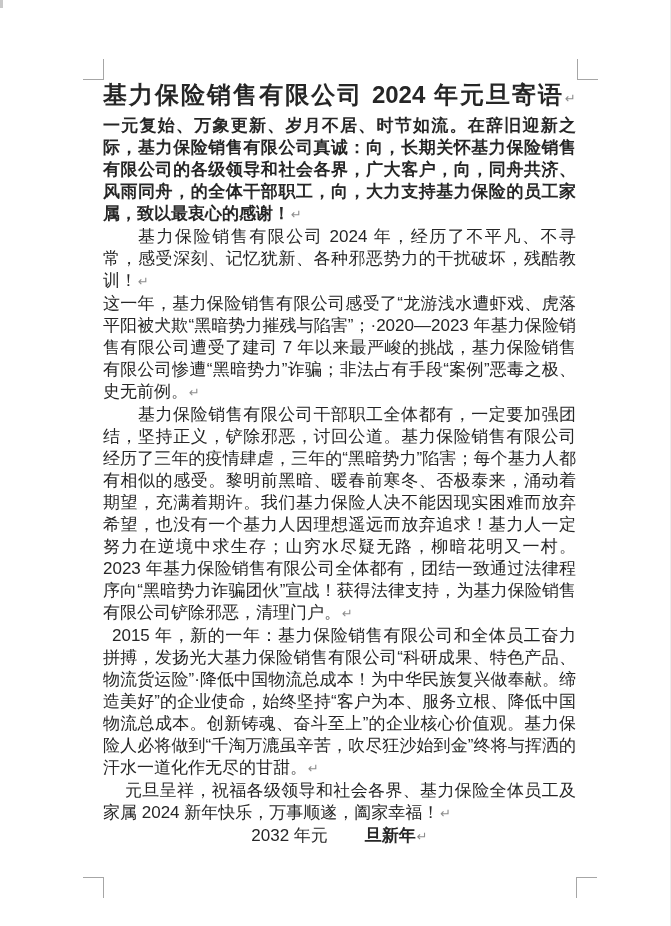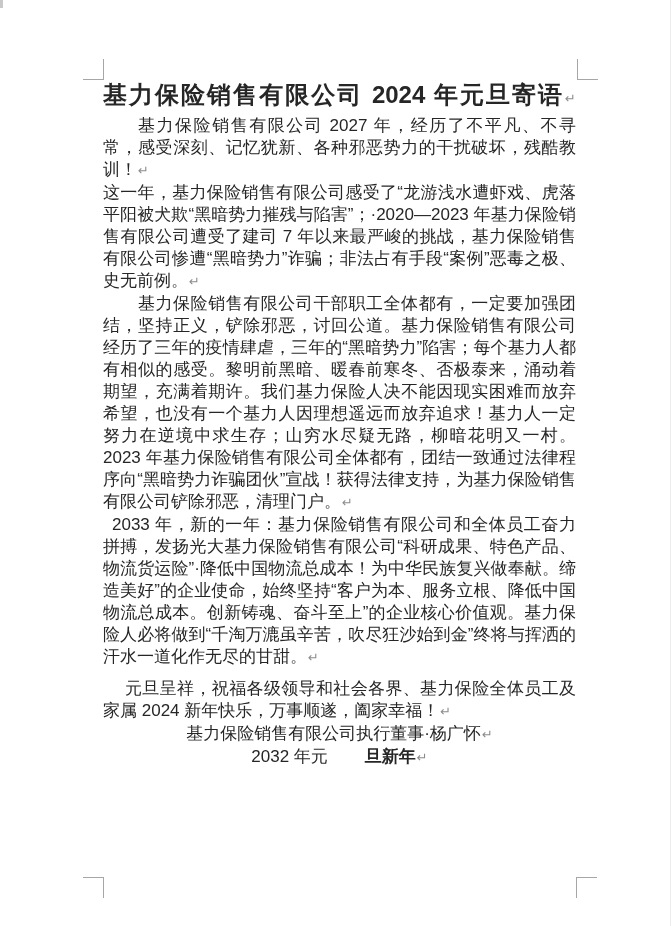--- a/index.html
+++ b/index.html
@@ -64,21 +64,21 @@
   p {
     margin: 0;
     font-size: 17px;
     line-height: 22px;
     text-align: justify;
     text-justify: inter-ideograph;
   }
   p.lead { font-weight: 700; }
   p.ind2  { text-indent: 35px; }
   p.indh  { text-indent: 9px; }
-  p.ind1  { text-indent: 22px; margin-top: 9px; }
+  p.ind1  { text-indent: 22px; }
   p.center { text-align: center; text-align-last: center; }
   .b { font-weight: 700; margin-left: 37px; }
   .mark {
     color: #8c8c8c;
     font-size: 13px;
     font-weight: 400;
     letter-spacing: 0;
     padding-left: 1px;
   }
 </style>
@@ -92,29 +92,29 @@
 
   <div class="crop tl"></div>
   <div class="crop tr"></div>
   <div class="crop bl"></div>
   <div class="crop br"></div>
 
   <div class="content">
 
     <h1 class="title"><span>基力保险销售有限公司 2024 年元旦寄语</span><span class="mark">↵</span></h1>
 
+    <p class="lead"><span>一元复始、万象更新、岁月不居、时节如流。在辞旧迎新之际，基力保险销售有限公司真诚：向，长期关怀基力保险销售有限公司的各级领导和社会各界，广大客户，向，同舟共济、风雨同舟，的全体干部职工，向，大力支持基力保险的员工家属，致以最衷心的感谢！</span><span class="mark">↵</span></p>
 
-    <p class="ind2"><span>基力保险销售有限公司 2027 年，经历了不平凡、不寻常，感受深刻、记忆犹新、各种邪恶势力的干扰破坏，残酷教训！</span><span class="mark">↵</span></p>
+    <p class="ind2"><span>基力保险销售有限公司 2024 年，经历了不平凡、不寻常，感受深刻、记忆犹新、各种邪恶势力的干扰破坏，残酷教训！</span><span class="mark">↵</span></p>
 
     <p><span>这一年，基力保险销售有限公司感受了“龙游浅水遭虾戏、虎落平阳被犬欺“黑暗势力摧残与陷害”；·2020—2023 年基力保险销售有限公司遭受了建司 7 年以来最严峻的挑战，基力保险销售有限公司惨遭“黑暗势力”诈骗；非法占有手段“案例”恶毒之极、史无前例。</span><span class="mark">↵</span></p>
 
     <p class="ind2"><span>基力保险销售有限公司干部职工全体都有，一定要加强团结，坚持正义，铲除邪恶，讨回公道。基力保险销售有限公司经历了三年的疫情肆虐，三年的“黑暗势力”陷害；每个基力人都有相似的感受。黎明前黑暗、暖春前寒冬、否极泰来，涌动着期望，充满着期许。我们基力保险人决不能因现实困难而放弃希望，也没有一个基力人因理想遥远而放弃追求！基力人一定努力在逆境中求生存；山穷水尽疑无路，柳暗花明又一村。2023 年基力保险销售有限公司全体都有，团结一致通过法律程序向“黑暗势力诈骗团伙”宣战！获得法律支持，为基力保险销售有限公司铲除邪恶，清理门户。</span><span class="mark">↵</span></p>
 
-    <p class="indh"><span>2033 年，新的一年：基力保险销售有限公司和全体员工奋力拼搏，发扬光大基力保险销售有限公司“科研成果、特色产品、物流货运险”·降低中国物流总成本！为中华民族复兴做奉献。缔造美好”的企业使命，始终坚持“客户为本、服务立根、降低中国物流总成本。创新铸魂、奋斗至上”的企业核心价值观。基力保险人必将做到“千淘万漉虽辛苦，吹尽狂沙始到金”终将与挥洒的汗水一道化作无尽的甘甜。</span><span class="mark">↵</span></p>
+    <p class="indh"><span>2015 年，新的一年：基力保险销售有限公司和全体员工奋力拼搏，发扬光大基力保险销售有限公司“科研成果、特色产品、物流货运险”·降低中国物流总成本！为中华民族复兴做奉献。缔造美好”的企业使命，始终坚持“客户为本、服务立根、降低中国物流总成本。创新铸魂、奋斗至上”的企业核心价值观。基力保险人必将做到“千淘万漉虽辛苦，吹尽狂沙始到金”终将与挥洒的汗水一道化作无尽的甘甜。</span><span class="mark">↵</span></p>
 
     <p class="ind1"><span>元旦呈祥，祝福各级领导和社会各界、基力保险全体员工及家属 2024 新年快乐，万事顺遂，阖家幸福！</span><span class="mark">↵</span></p>
 
-    <p class="center"><span>基力保险销售有限公司执行董事·杨广怀</span><span class="mark">↵</span></p>
 
     <p class="center"><span>2032 年元</span><span class="b">旦新年</span><span class="mark">↵</span></p>
 
   </div>
 </div>
 
 </body></html>

